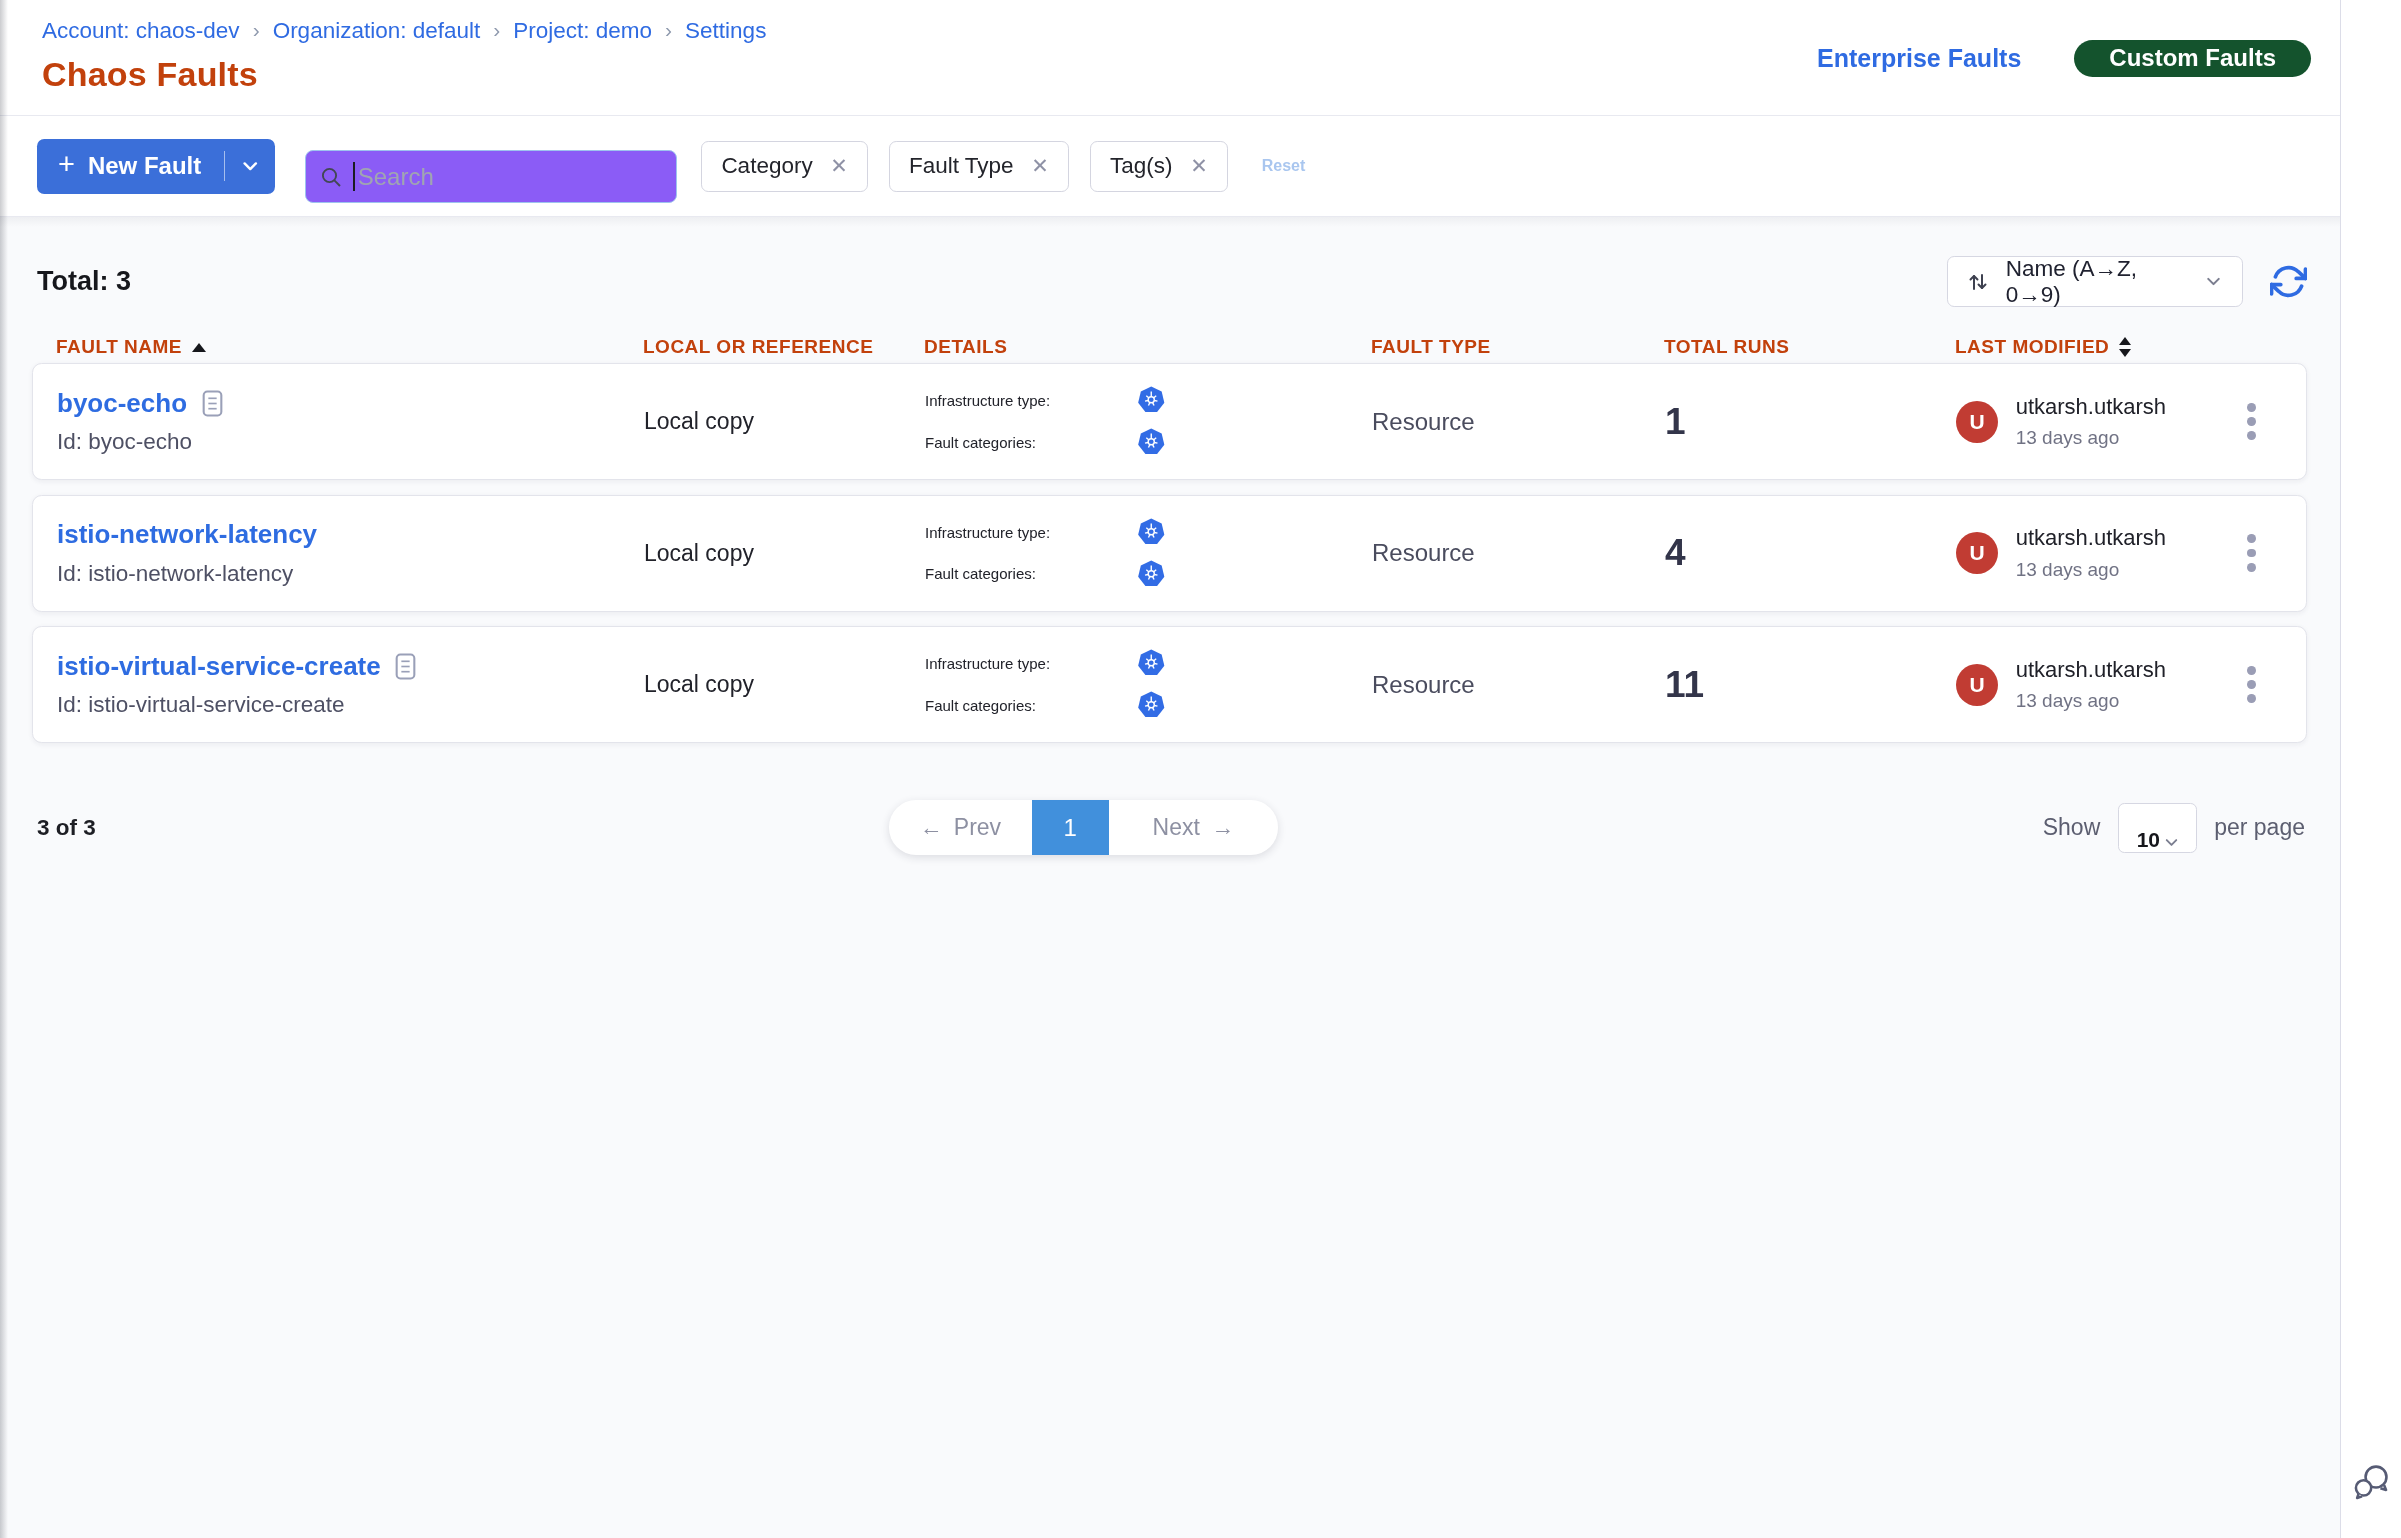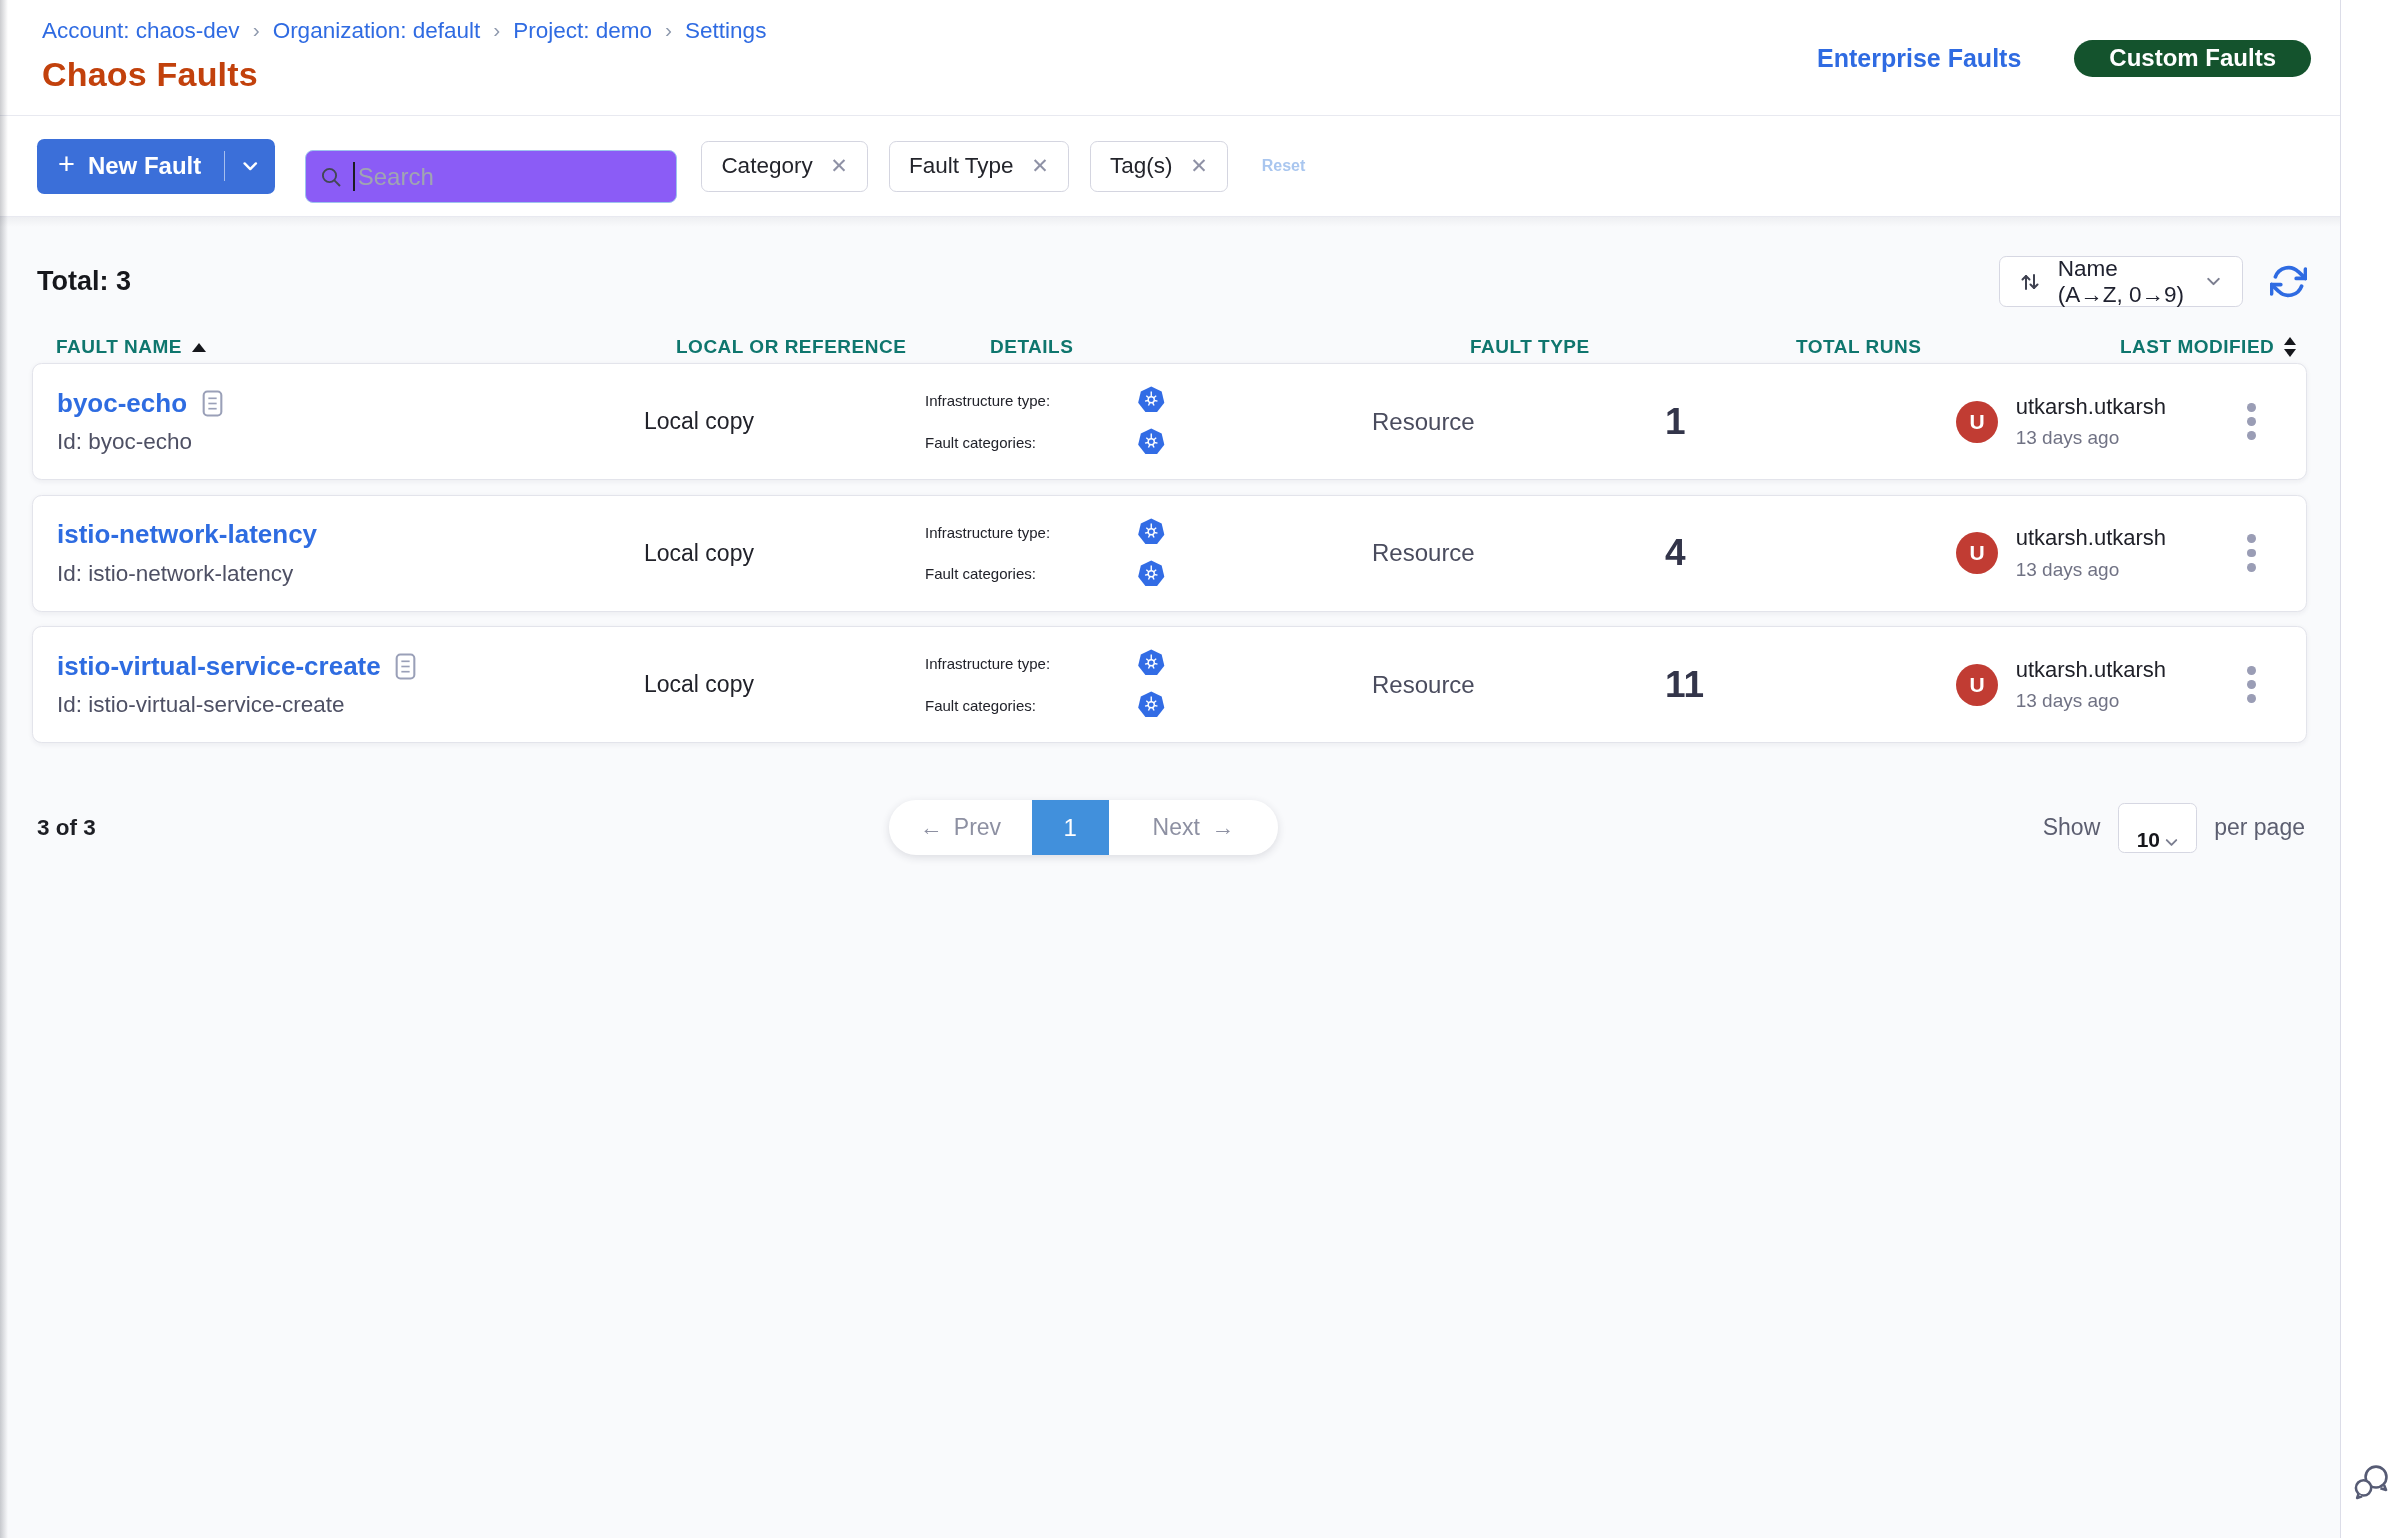--- a/index.html
+++ b/index.html
@@ -54,31 +54,31 @@
     font-weight:600;color:#a9c6ef;cursor:pointer;}
 
   
   .content{position:relative;height:1321px;background:#f9fafc;}
   .content::before{content:"";position:absolute;left:0;top:0;width:100%;height:9.6px;
     background:linear-gradient(to bottom,rgba(30,32,50,.05),rgba(30,32,50,0));}
   .content-top{display:flex;align-items:center;justify-content:space-between;
     padding:39px 33px 0 37px;height:90px;}
   .total-label{font-size:27px;font-weight:800;color:#16171c;}
   .sort-area{display:flex;align-items:center;gap:27px;}
-  .sort-select{display:flex;align-items:center;gap:16px;height:51px;width:244px;padding:0 17.7px;
+  .sort-select{display:flex;align-items:center;gap:16px;height:51px;width:296px;padding:0 17.7px;
     background:#fff;border:0.8px solid #d6d7e2;border-radius:7.2px;font-family:inherit;cursor:pointer;}
   .sort-select .updown{width:24px;height:24px;flex:none;}
   .sort-select .lbl{font-size:22.5px;color:#202230;flex:1;text-align:left;}
   .sort-select .chev{width:21px;height:21px;color:#7b7e90;flex:none;}
   .refresh-btn{background:none;border:none;width:37px;height:37px;cursor:pointer;padding:0;}
   .refresh-btn svg{width:37px;height:37px;}
 
   .row-grid{display:grid;grid-template-columns:587px 281px 447px 293px 291px 265px 1fr;align-items:center;}
   .thead{margin:24px 33px 0 32px;padding:0 24px;height:32px;font-size:19px;font-weight:700;
-    color:#0f766e;letter-spacing:0.5px;gap:33px;}
+    color:#c2410c;letter-spacing:0.5px;}
   .th{display:flex;align-items:center;gap:9.6px;}
   .tri-up{width:0;height:0;border-left:7.2px solid transparent;border-right:7.2px solid transparent;
     border-bottom:9.6px solid #16171c;}
   .tri-stack{display:flex;flex-direction:column;gap:3.2px;}
   .tri-stack .u{width:0;height:0;border-left:6.4px solid transparent;border-right:6.4px solid transparent;
     border-bottom:8px solid #16171c;}
   .tri-stack .d{width:0;height:0;border-left:6.4px solid transparent;border-right:6.4px solid transparent;
     border-top:8px solid #16171c;}
 
   .card{margin:0 33px 14.5px 32px;padding:12px 24px;height:117px;background:#fff;

